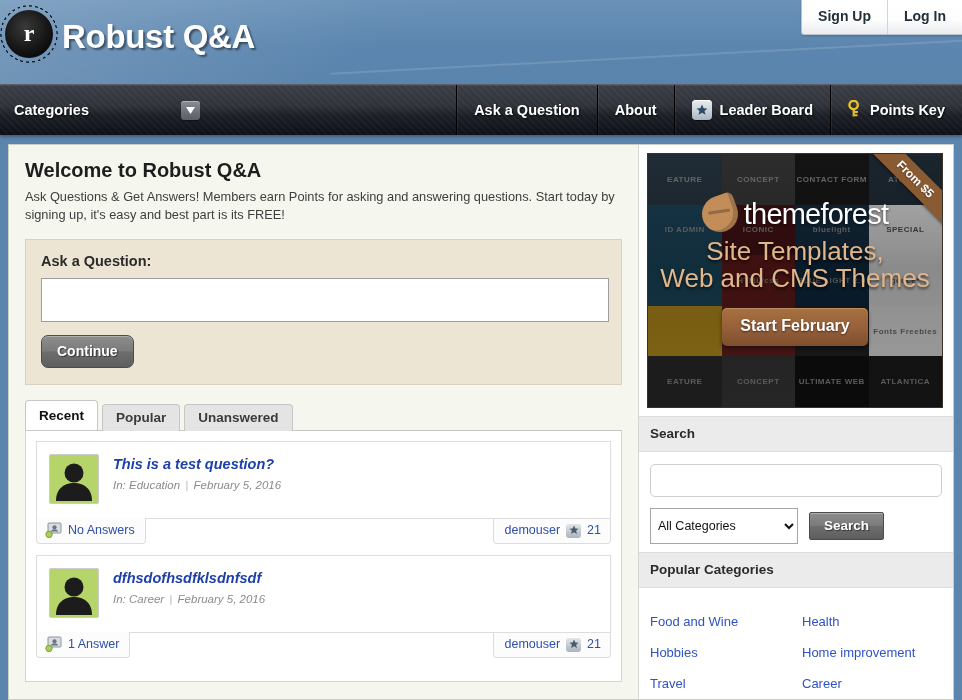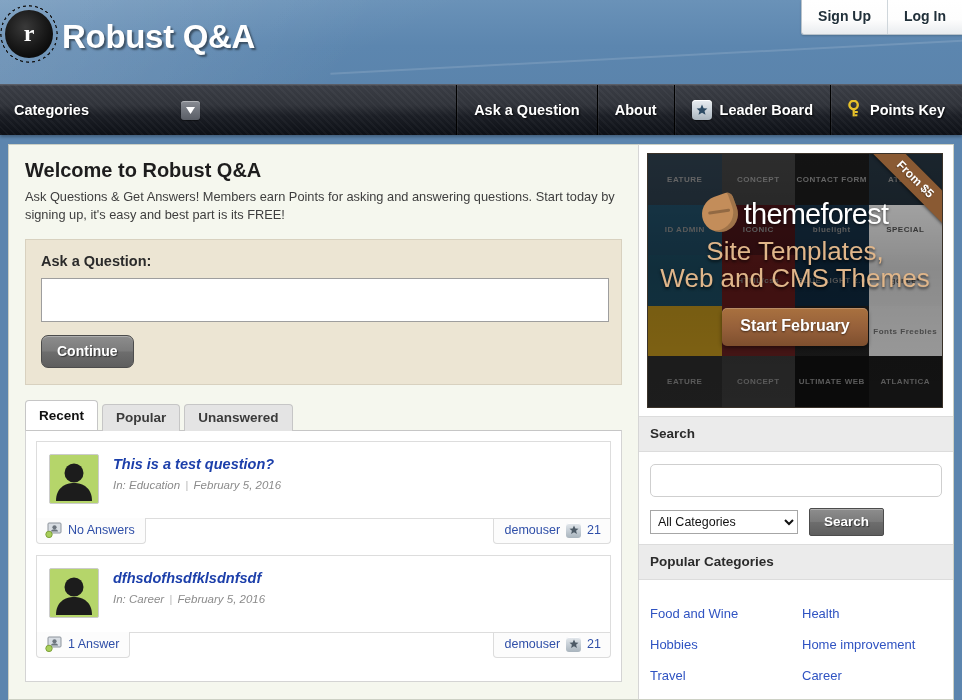--- a/index.html
+++ b/index.html
@@ -388,21 +388,21 @@
     font-size:13px;
     padding:0 8px;
     outline:none;
     background:#fff;
   }
   .search-row{
     display:flex; align-items:center; gap:11px;
     margin-top:11px;
   }
   #category-select{
-    width:148px; height:24px;
+    width:148px; height:36px;
     font-family:"Liberation Sans", sans-serif;
     font-size:12.5px;
     border:1px solid #a6a6a6;
     background:#fff;
     color:#111;
     padding-left:3px;
   }
   #search-btn{
     padding:5px 14px 6px 14px;
     font-family:"Liberation Sans", sans-serif;

